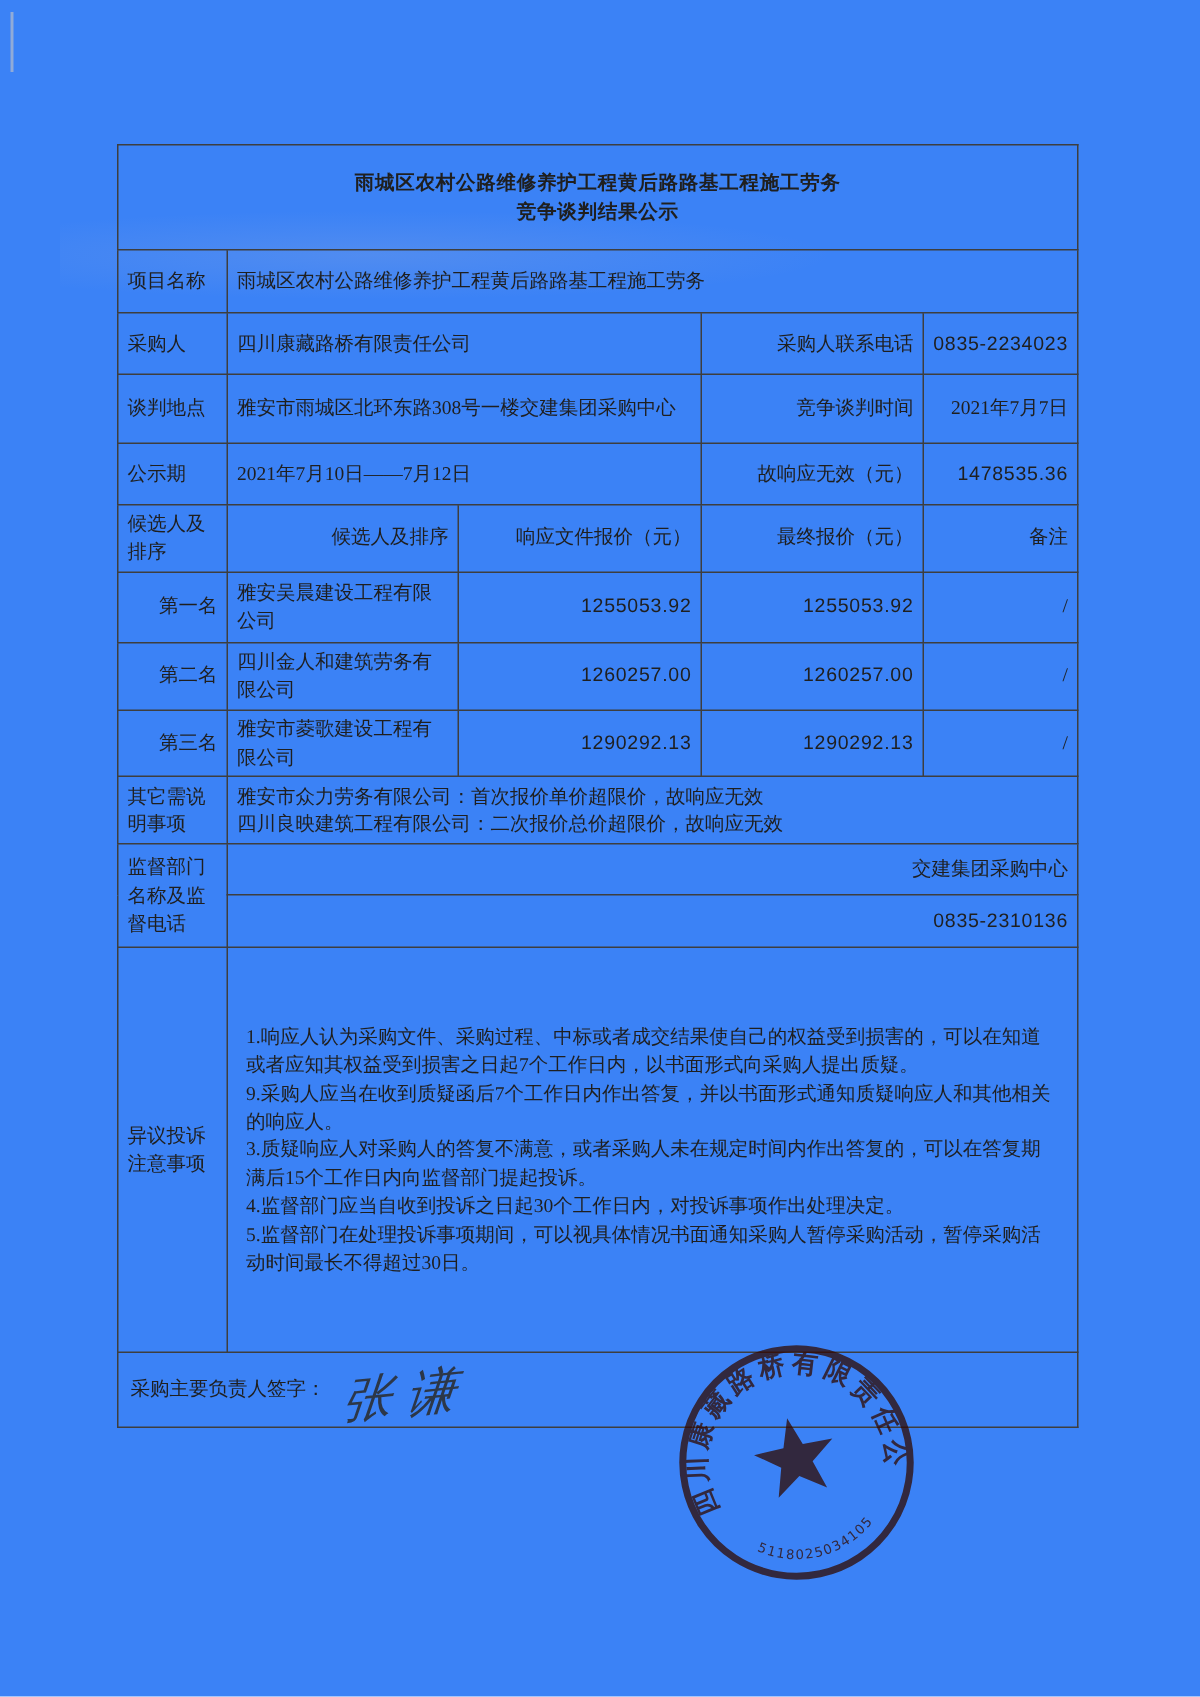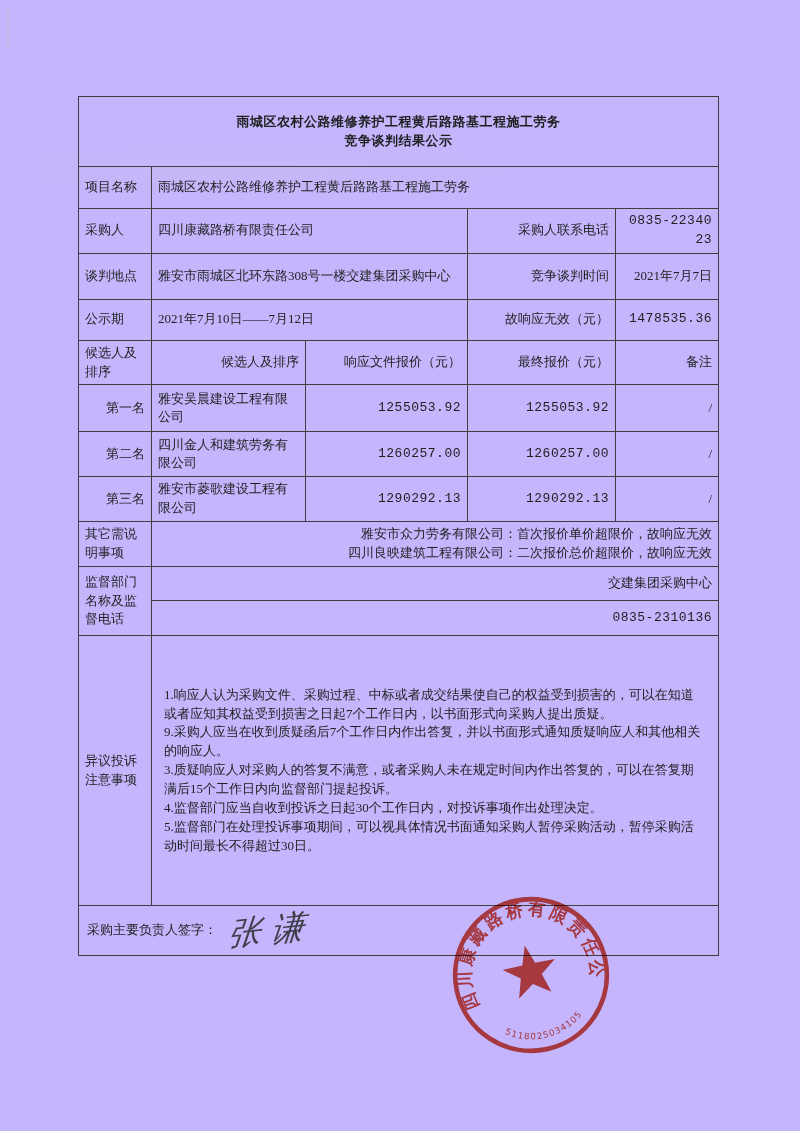--- a/index.html
+++ b/index.html
@@ -4,21 +4,21 @@
 <style>
   * { margin: 0; padding: 0; box-sizing: border-box; }
   html, body { width: 800px; height: 1131px; }
   body {
     font-family: "Liberation Serif", "DejaVu Serif", serif;
     background: #fbf9f9;
     color: #1f1f1f;
     position: relative;
     overflow: hidden;
   }
-  .page { position: absolute; inset: 0; background: #c4b5fd; }
+  .page { position: absolute; inset: 0; background: #3b82f6; }
   .scan-edge {
     position: absolute; left: 7px; top: 8px; width: 2px; height: 40px;
     background: #c9c6c4; opacity: .6;
   }
   .scan-smudge {
     position: absolute; left: 40px; top: 140px; width: 520px; height: 60px;
     background: radial-gradient(ellipse at 40% 50%, rgba(210,200,205,.14), transparent 70%);
   }
   table.doc {
     position: absolute; left: 78px; top: 96px; width: 640px;
@@ -32,22 +32,22 @@
     line-height: 1.45;
     word-break: break-all;
   }
   .title-cell {
     text-align: center; font-weight: bold;
     font-size: 21px; line-height: 1.6; letter-spacing: .5px;
     padding: 6px 20px !important;
   }
   .lab { text-align: left; }
   .cen { text-align: right; }
-  .num { font-family: Liberation Mono, monospace; letter-spacing: .5px; }
-  .notes-cell { text-align: right; line-height: 1.7; }
+  .num { font-family: Liberation Sans, sans-serif; letter-spacing: .5px; }
+  .notes-cell { text-align: left; line-height: 1.7; }
   .objection-cell {
     text-align: left; padding: 10px 12px !important; vertical-align: middle;
     line-height: 1.62; font-size: 13.2px;
   }
   .objection-cell div { margin: 0; }
   .sig-cell { font-size: 13.5px; padding-left: 8px !important; vertical-align: middle; font-family: Liberation Serif, serif; }
   .signature {
     position: absolute; left: 228px; top: 908px;
     font-size: 33px; color: #2a2a2a;
     font-style: italic;

